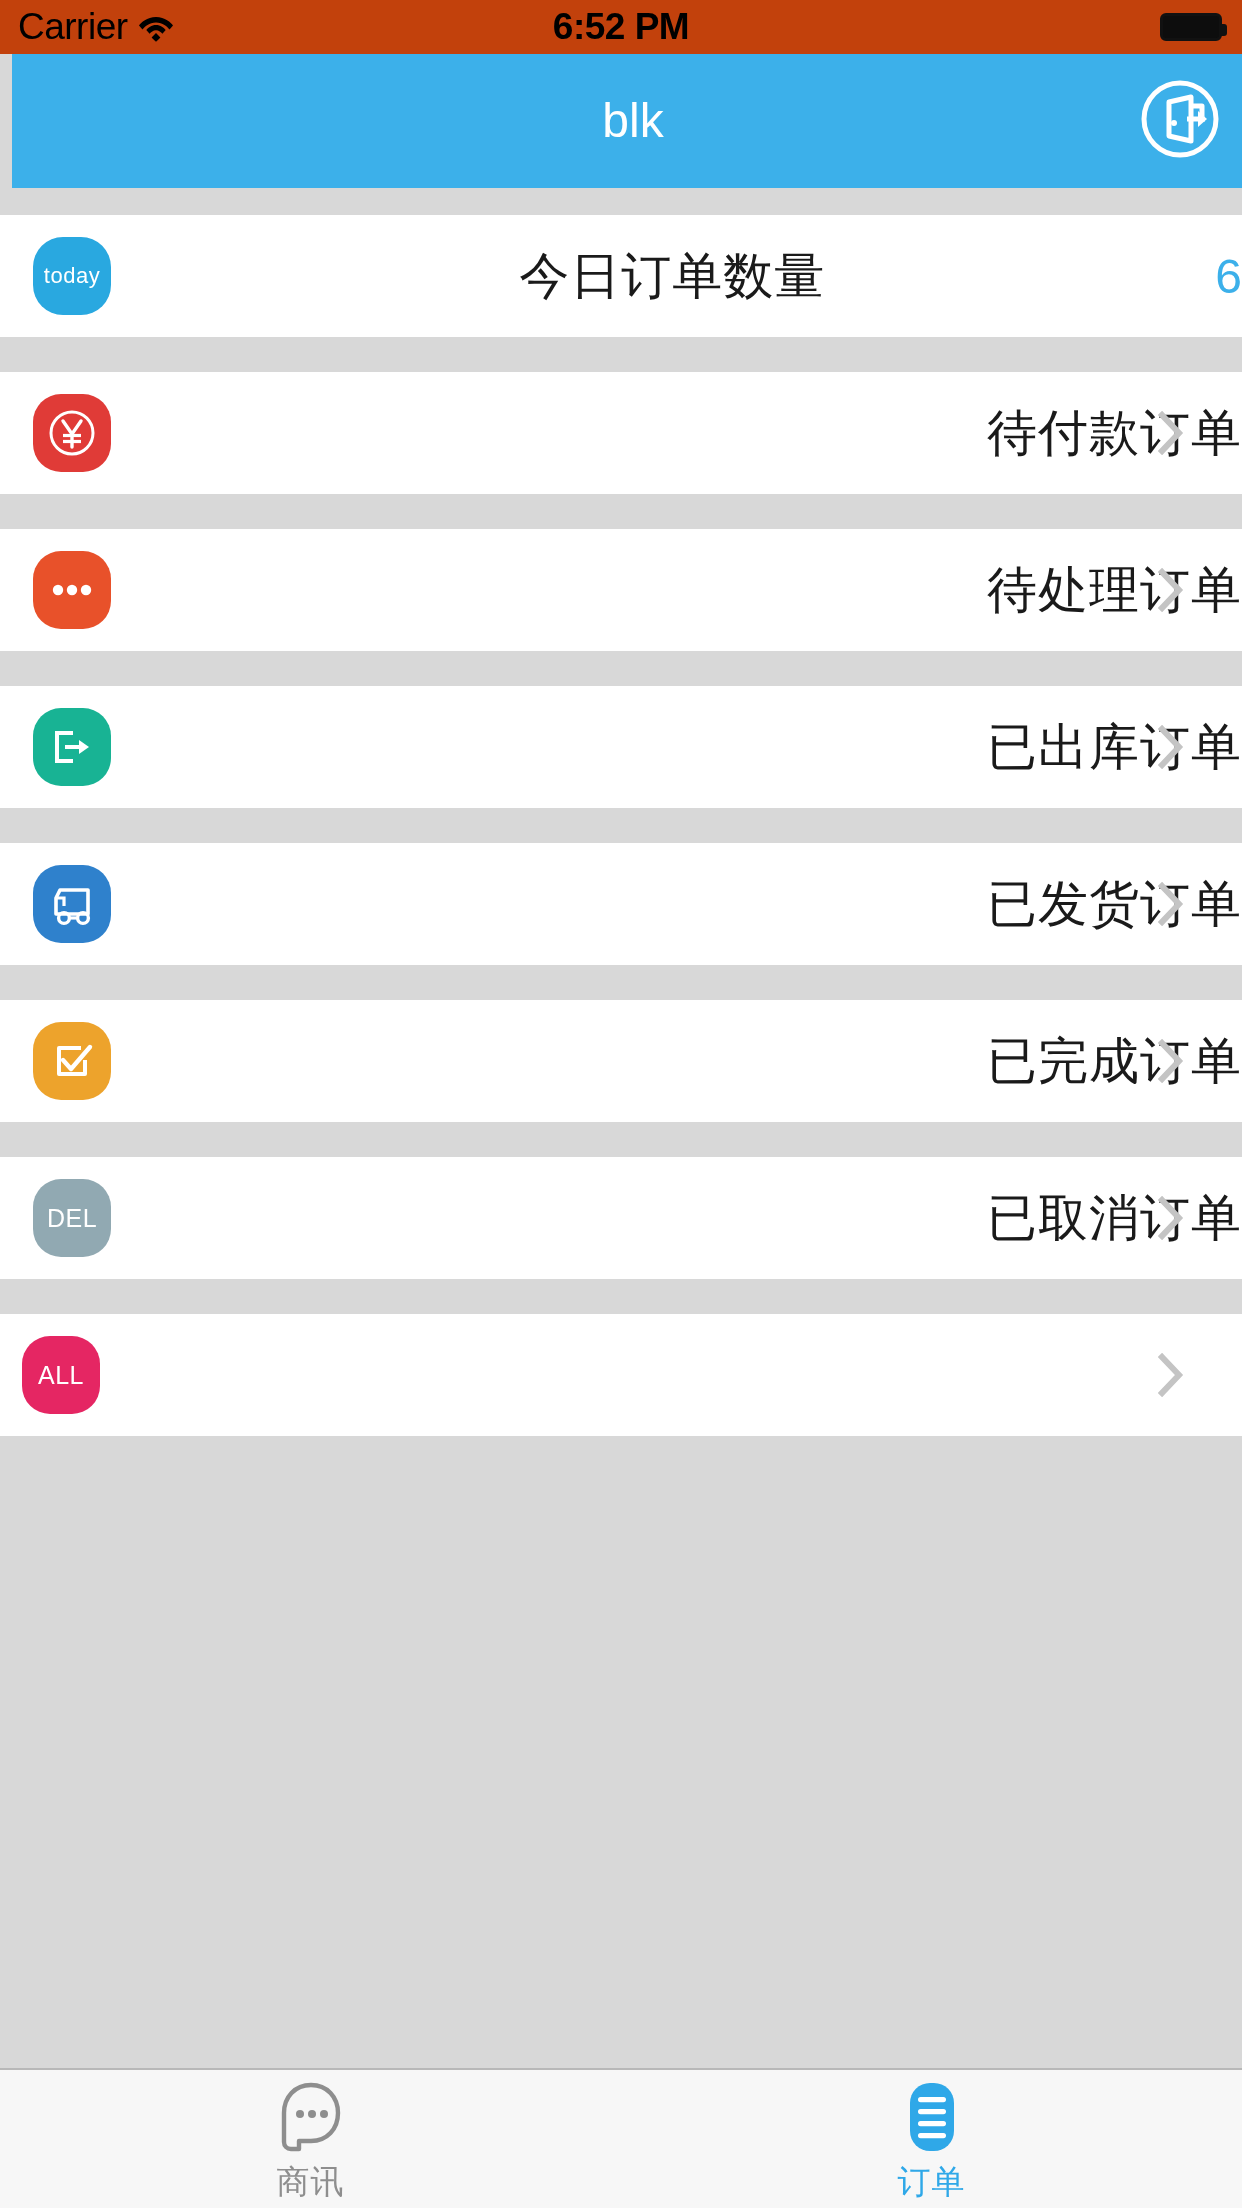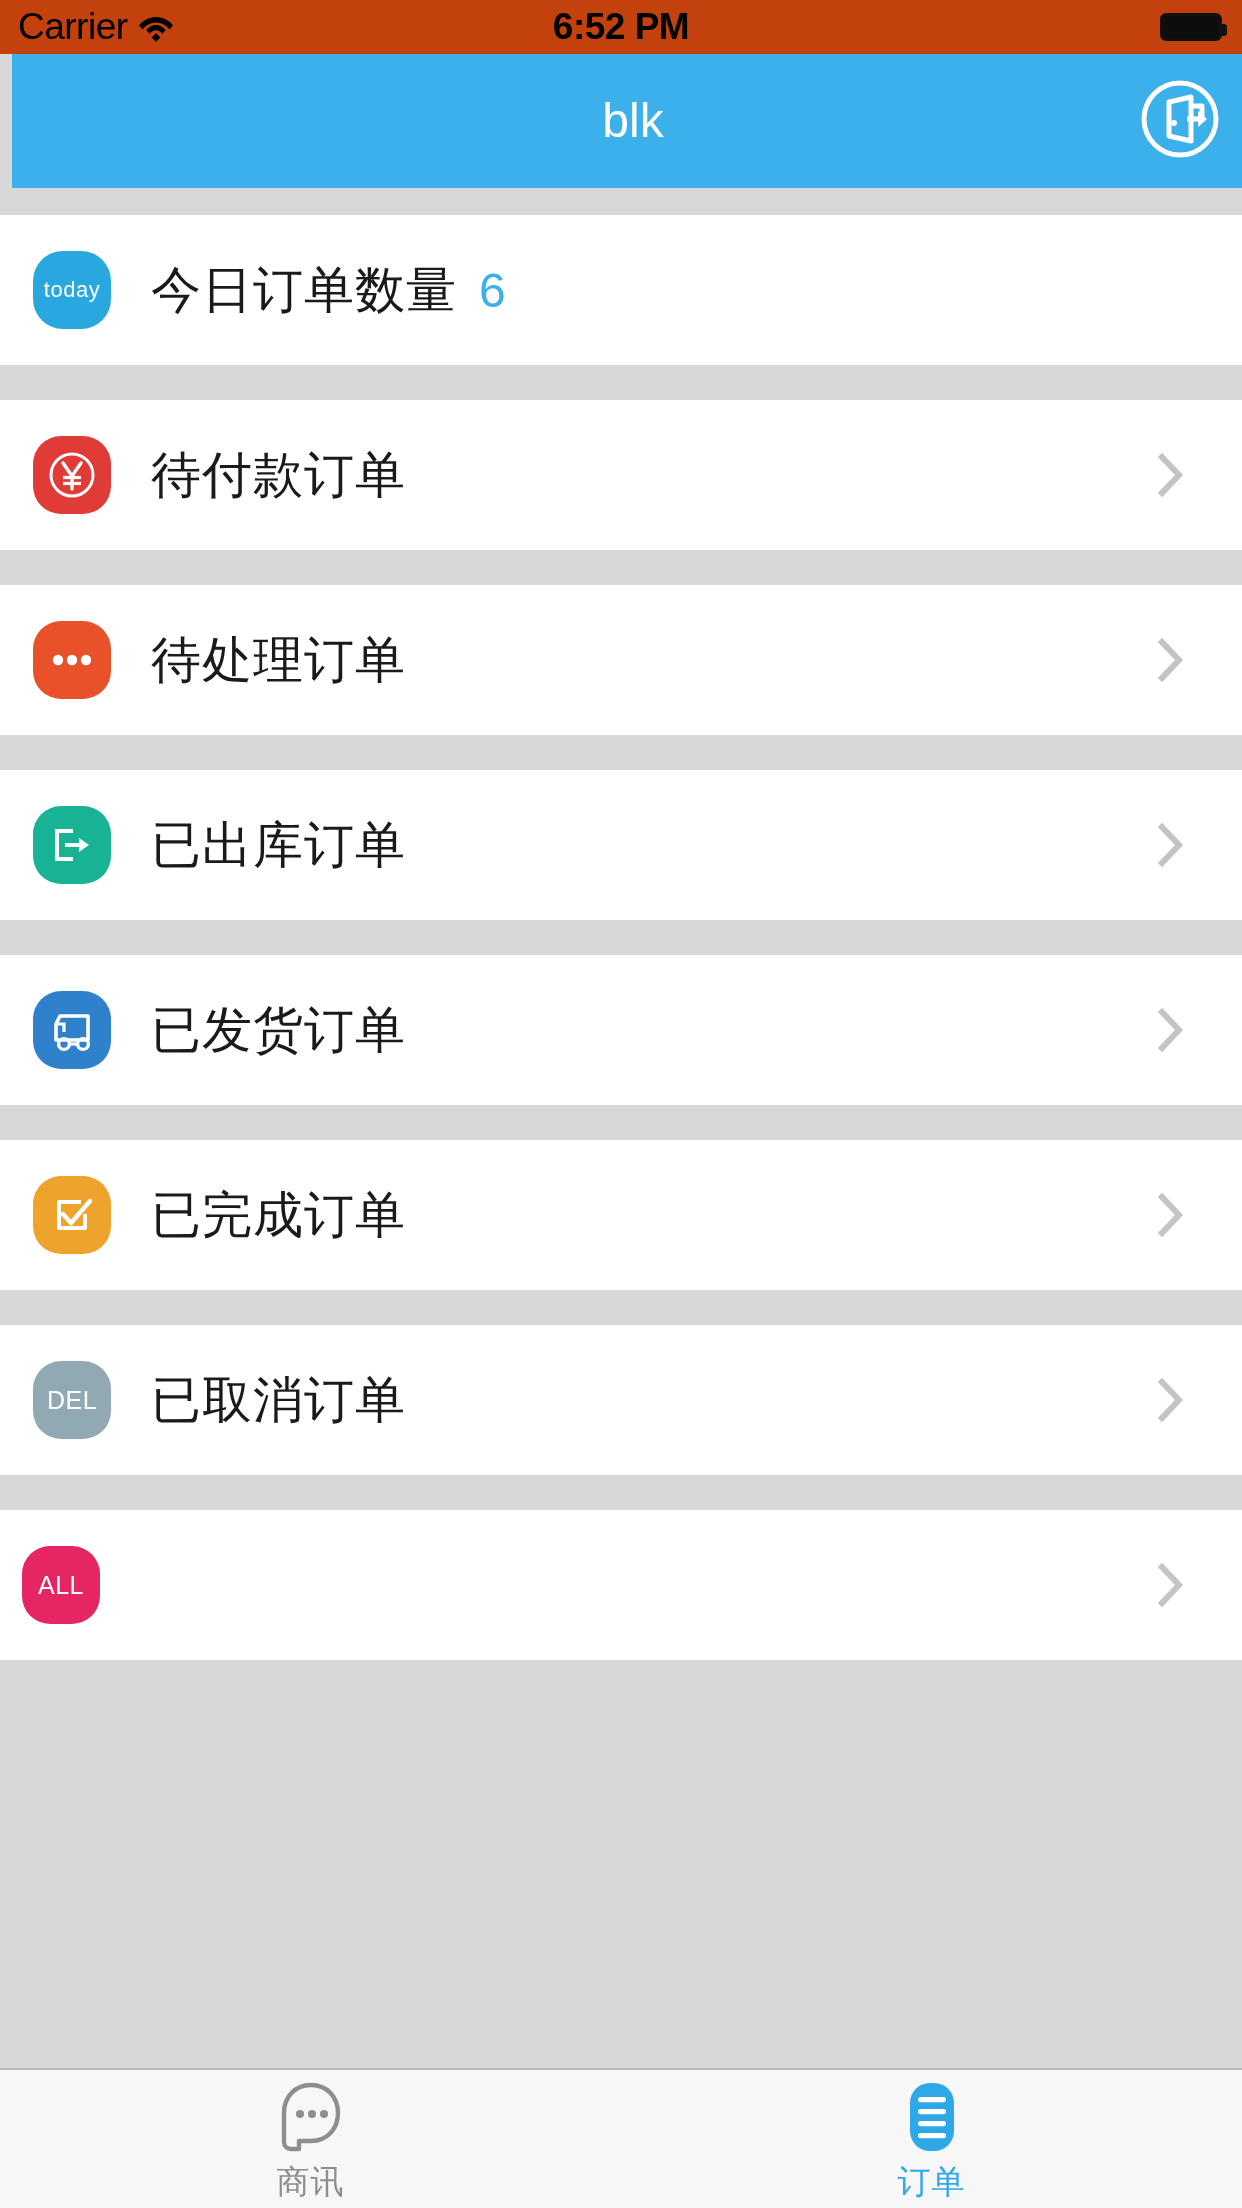--- a/index.html
+++ b/index.html
@@ -72,23 +72,23 @@
     width:1242px; height:1880px;
     background:#d8d8d8;
     overflow:hidden;
   }
   .gap { width:1242px; background:#d8d8d8; }
   .gap.g-top { height:27px; }
   .gap.g-mid { height:35px; }
 
   .row {
     position:relative;
-    width:1242px; height:150px;
+    width:1242px; height:122px;
     background:#ffffff;
-    display:flex; align-items:center;
+    display:flex; align-items:center;justify-content:space-between;
   }
   .row-icon {
     margin-left:33px;
     width:78px; height:78px;
     flex:0 0 78px;
     border-radius:28px;
     display:flex; align-items:center; justify-content:center;
     color:#ffffff;
     position:relative;
   }

